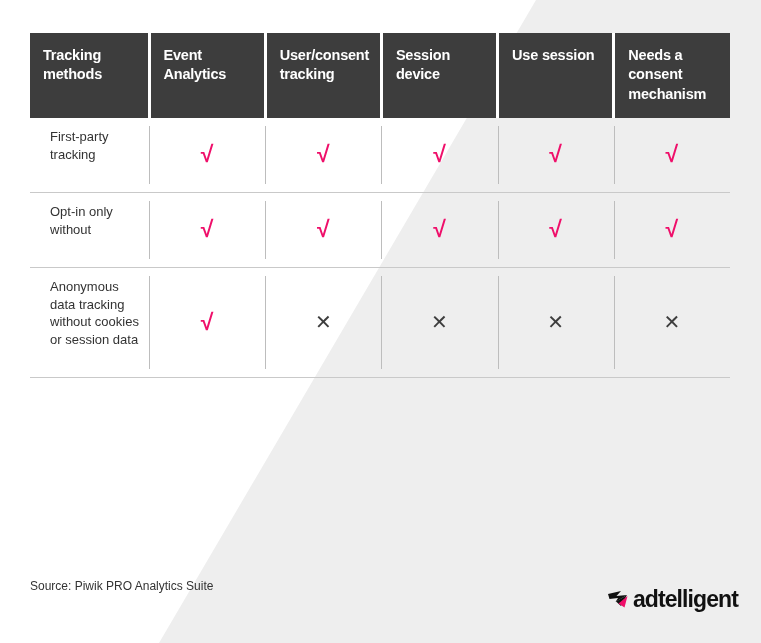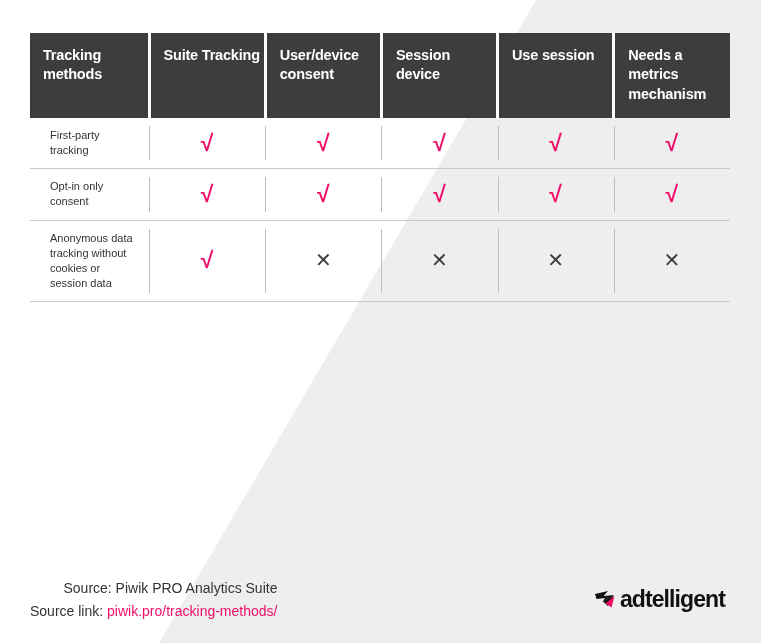--- a/index.html
+++ b/index.html
@@ -51,24 +51,24 @@
 
   tbody td{
     border-bottom:1px solid #c9c9c9;
     vertical-align:middle;
     background:transparent;
     padding:0;
   }
   tbody tr:last-child td{border-bottom:1px solid #c9c9c9;}
 
   td.rowlabel{
-    font-size:11px;
+    font-size:13px;
     color:#333333;
     line-height:1.38;
-    padding:10px 10px 10px 20px;
+    padding:10px 10px 28px 20px;
     text-align:left;
   }
   td.datacell{
     text-align:center;
     position:relative;
   }
   
   td.datacell::before{
     content:"";
     position:absolute;
@@ -99,34 +99,33 @@
     line-height:0;
     position:relative;
     top:-3px;
     left:0px;
   }
 
   
   #footer{
     position:absolute;
     left:30px;top:577px;
-    font-size:14px;
+    font-size:12px;
     color:#333333;
     line-height:1.62;
-    text-align:right;
   }
   #footer a, #footer .link{
     color:#ef0f6a;
     text-decoration:none;
   }
 
   
   #brand-logo{
     position:absolute;
-    right:36px;top:588px;
+    right:23px;top:588px;
     display:flex;
     align-items:center;
   }
   #brand-logo .wordmark{
     font-size:23px;
     font-weight:bold;
     color:#111111;
     letter-spacing:-0.9px;
     line-height:1;
   }
@@ -145,60 +144,57 @@
       <col class="c-label">
       <col class="c-data">
         <col class="c-data">
         <col class="c-data">
         <col class="c-data">
         <col class="c-data">
     </colgroup>
     <thead>
       <tr>
         <th>Tracking methods</th>
-        <th>Suite Tracking</th>
-        <th>User/device consent</th>
+        <th>Event Analytics</th>
+        <th>User/consent tracking</th>
         <th>Session device</th>
         <th>Use session</th>
-        <th>Needs a metrics mechanism</th>
+        <th>Needs a consent mechanism</th>
       </tr>
     </thead>
     <tbody id="table-body">
         <tr>
           <td class="rowlabel">First-party tracking</td>
           <td class="datacell"><span class="mark mark-yes">√</span></td>
           <td class="datacell"><span class="mark mark-yes">√</span></td>
           <td class="datacell"><span class="mark mark-yes">√</span></td>
           <td class="datacell"><span class="mark mark-yes">√</span></td>
           <td class="datacell"><span class="mark mark-yes">√</span></td>
         </tr>
         <tr>
-          <td class="rowlabel">Opt-in only consent</td>
+          <td class="rowlabel">Opt-in only without</td>
           <td class="datacell"><span class="mark mark-yes">√</span></td>
           <td class="datacell"><span class="mark mark-yes">√</span></td>
           <td class="datacell"><span class="mark mark-yes">√</span></td>
           <td class="datacell"><span class="mark mark-yes">√</span></td>
           <td class="datacell"><span class="mark mark-yes">√</span></td>
         </tr>
         <tr>
           <td class="rowlabel">Anonymous data tracking without cookies or session data</td>
           <td class="datacell"><span class="mark mark-yes">√</span></td>
           <td class="datacell"><span class="mark mark-no">✕</span></td>
           <td class="datacell"><span class="mark mark-no">✕</span></td>
           <td class="datacell"><span class="mark mark-no">✕</span></td>
           <td class="datacell"><span class="mark mark-no">✕</span></td>
         </tr>
       </tbody>
   </table>
 
   <div id="footer">
     <div>Source: Piwik PRO Analytics Suite</div>
-    <div>
-      <span>Source link: </span><span class="link">piwik.pro/tracking-methods/</span>
-    </div>
   </div>
 
   <div id="brand-logo">
     <svg width="26" height="20" viewBox="0 0 26 20">
       <path d="M1 4 L14 1 L9.5 6 L20 5 L8.5 12 L11 8 L2.5 9 Z" fill="#111111"></path>
       <path d="M9 11.5 L20 5 L14 16 Z" fill="#111111"></path>
       <path d="M11.5 13.5 L20.5 6 L17.5 17.5 Z" fill="#ef0f6a"></path>
     </svg>
     <span class="wordmark">adtelligent</span>
   </div>

